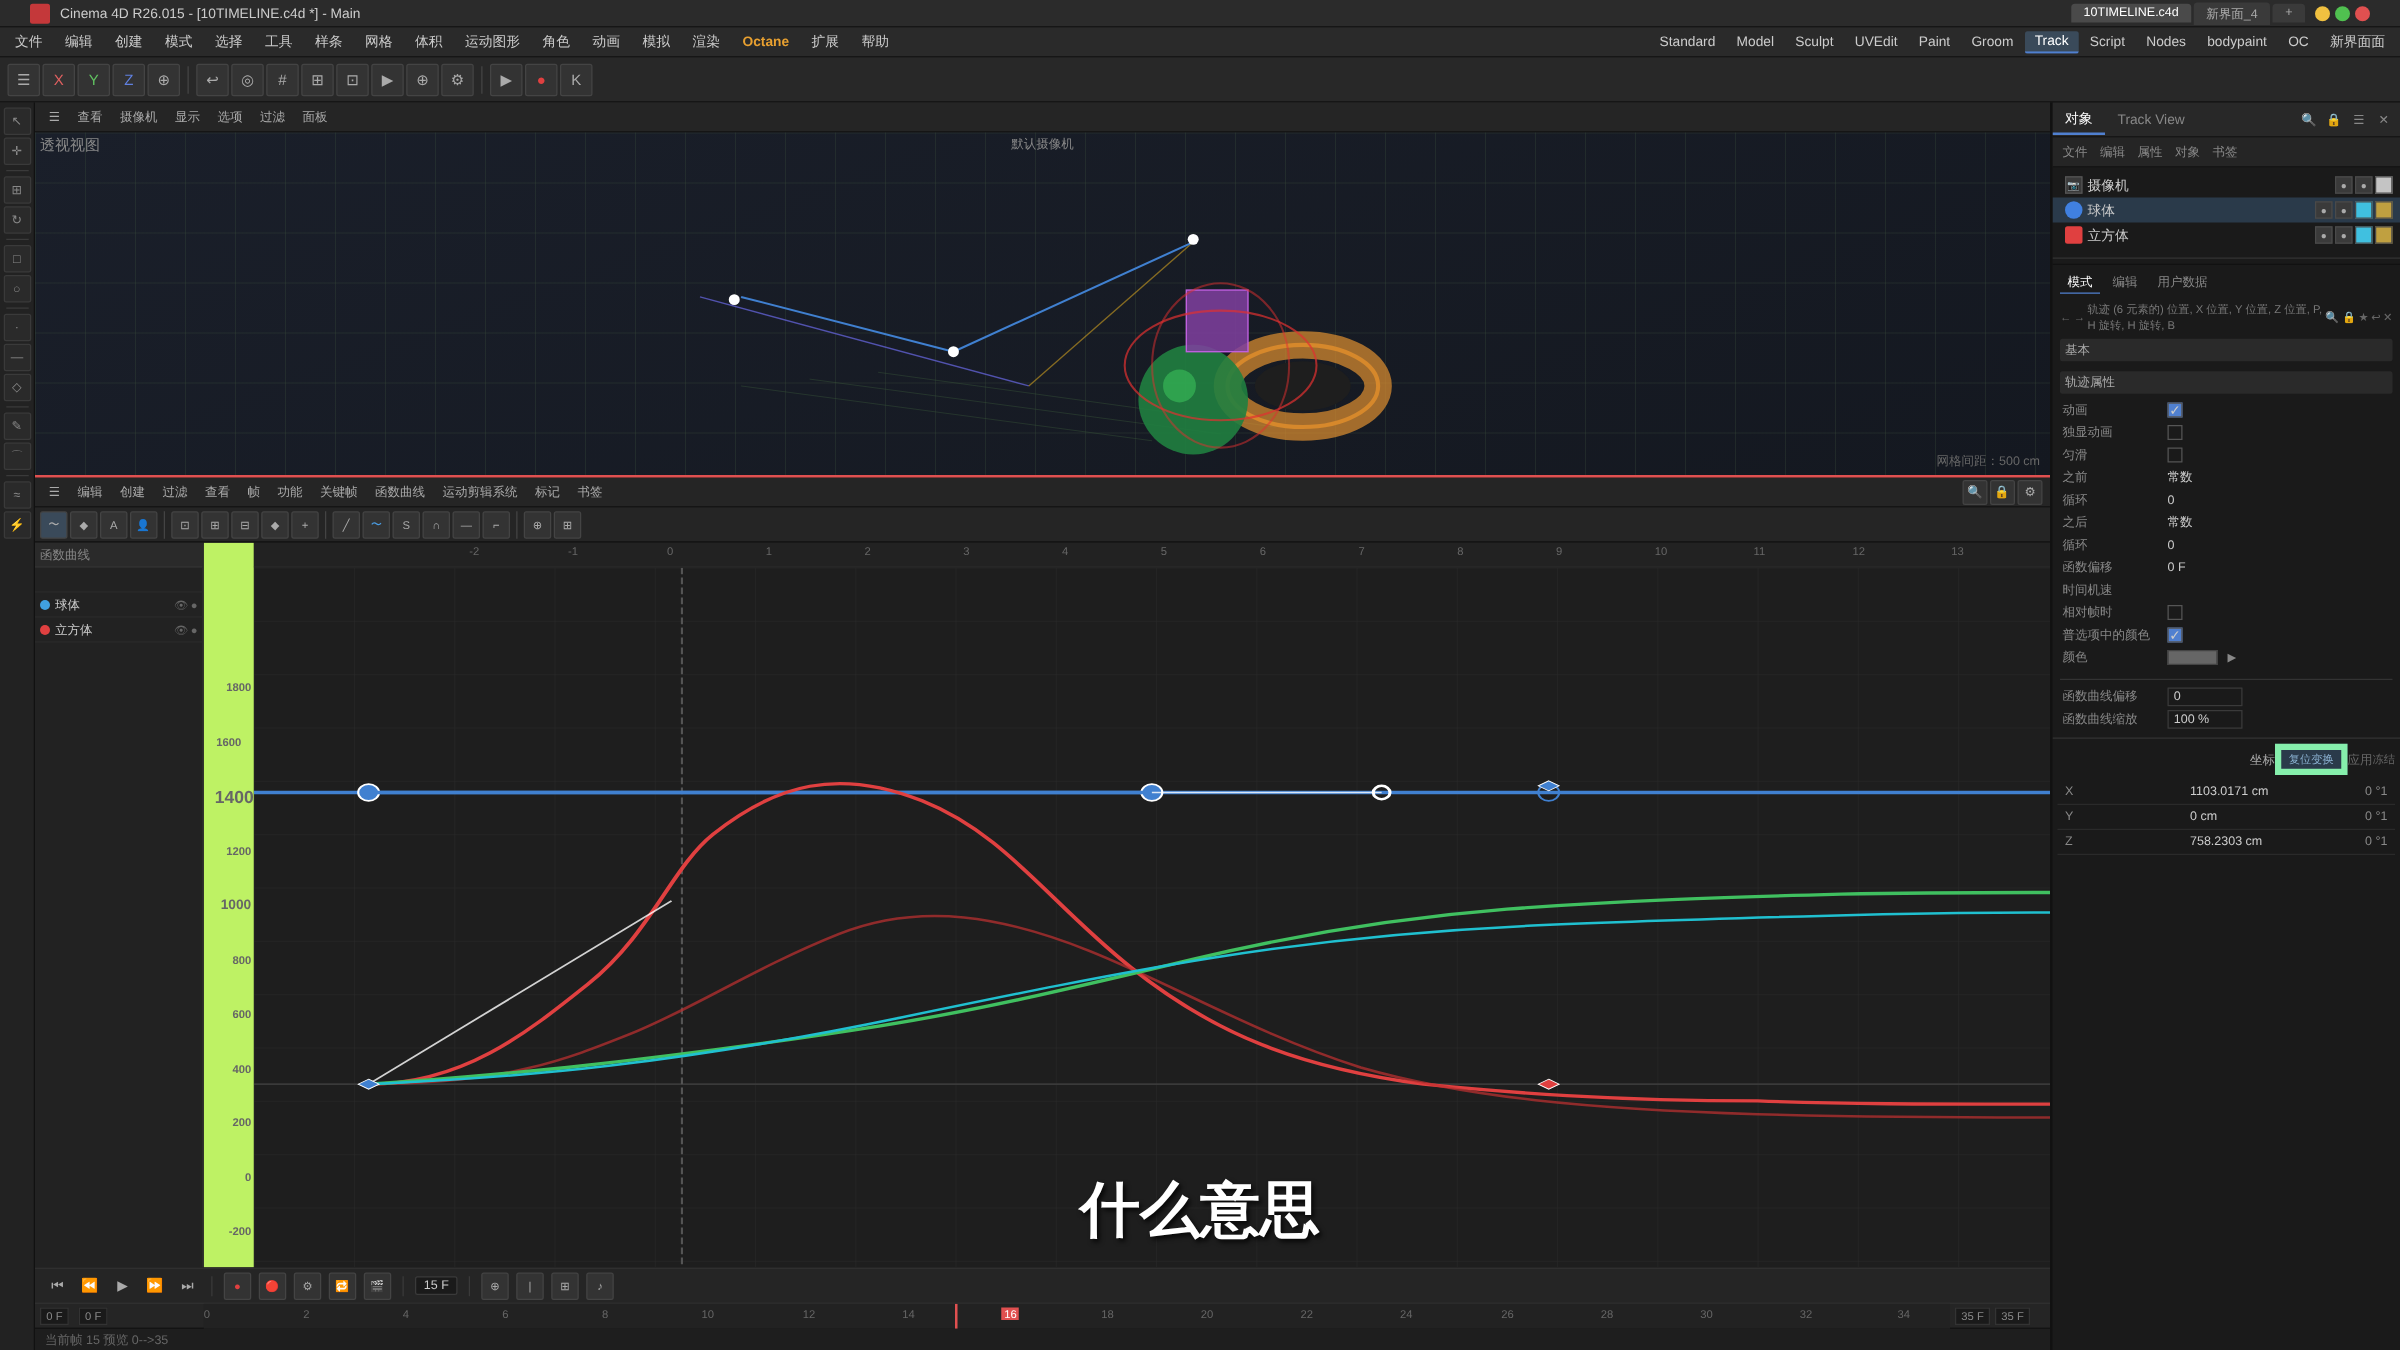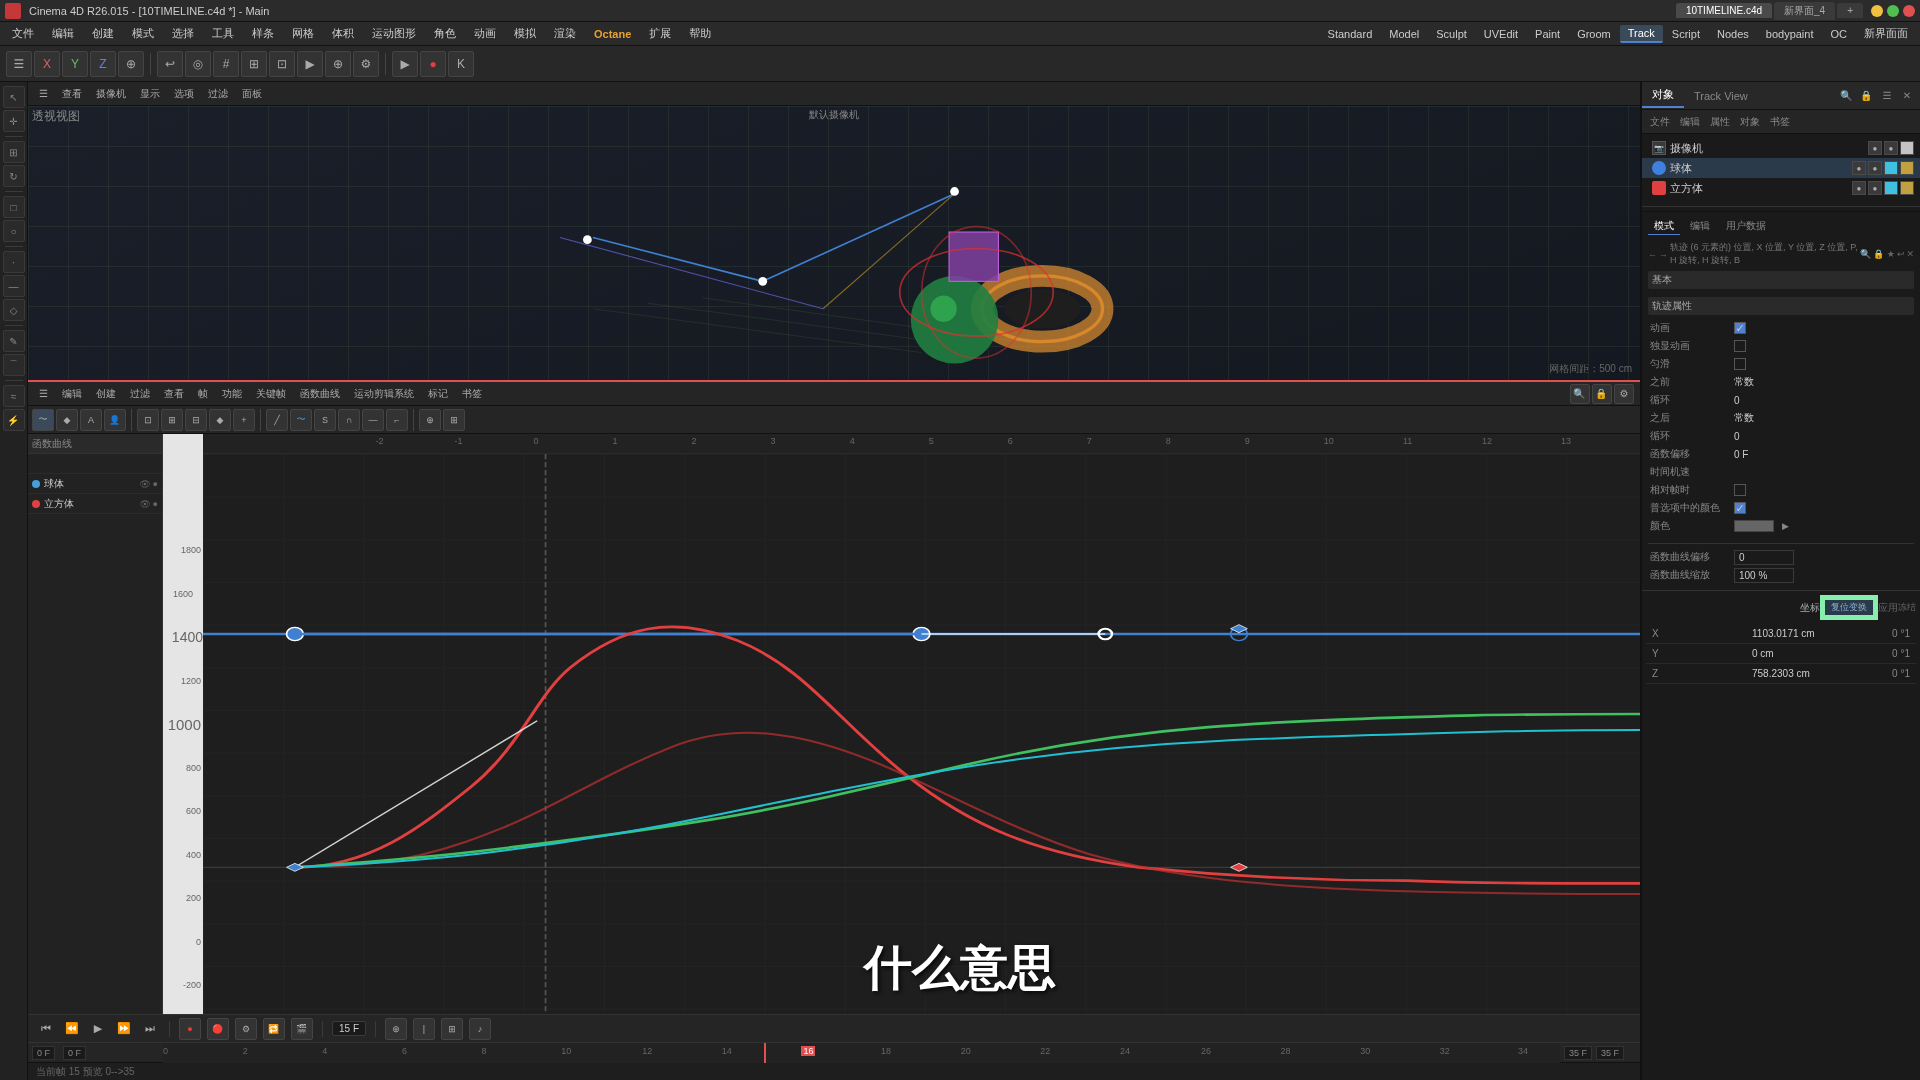--- a/index.html
+++ b/index.html
@@ -1,21 +1,21 @@
 <!DOCTYPE html>
 <html><head>
   <meta charset="utf-8">
   <style>
     * { margin: 0; padding: 0; box-sizing: border-box; }
     body { width: 1920px; height: 1080px; background: #1a1a1a; font-family: 'Arial', sans-serif; font-size: 11px; color: #ccc; overflow: hidden; }
 
     
     #titlebar {
       width: 100%; height: 22px; background: #2b2b2b; display: flex; align-items: center;
-      padding: 0 5px; gap: 8px; border-bottom: 1px solid #111;
+      padding: 0 24px; gap: 8px; border-bottom: 1px solid #111;
     }
     #titlebar .app-icon { width: 16px; height: 16px; background: #c4383a; border-radius: 2px; flex-shrink: 0; }
     #titlebar .title-text { font-size: 11px; color: #ccc; flex: 1; }
     .tab-bar { display: flex; align-items: center; gap: 2px; }
     .tab { padding: 2px 10px; background: #3a3a3a; border-radius: 3px 3px 0 0; font-size: 10px; color: #aaa; cursor: pointer; }
     .tab.active { background: #4a4a4a; color: #fff; }
     .win-controls { display: flex; gap: 4px; margin-left: auto; }
     .win-btn { width: 12px; height: 12px; border-radius: 50%; cursor: pointer; }
     .win-btn.min { background: #f0c040; }
     .win-btn.max { background: #50c050; }
@@ -192,21 +192,21 @@
     #track-toolbar-top {
       height: 28px; background: #252525; display: flex; align-items: center; padding: 0 4px; gap: 2px;
       border-bottom: 1px solid #111;
     }
 
     
     #curve-ruler { height: 20px; background: #222; border-bottom: 1px solid #2a2a2a; position: relative; }
 
     
     #full-right { display: flex; flex-direction: column; width: 280px; border-left: 2px solid #111; }
-    #curve-left { width: 40px; background: #e5e5e5; position: relative; flex-shrink: 0; }
+    #curve-left { width: 40px; background: #bef264; position: relative; flex-shrink: 0; font-weight: bold; }
     #curve-right { flex: 1; position: relative; overflow: hidden; }
   </style>
 </head>
 <body>
 
 <div id="titlebar">
   <div class="app-icon"></div>
   <span class="title-text">Cinema 4D R26.015 - [10TIMELINE.c4d *] - Main</span>
   <div class="tab-bar">
     <div class="tab active">10TIMELINE.c4d</div>
@@ -434,21 +434,21 @@
         </div>
 
         <div id="curve-graph">
 
           <div id="curve-left">
 
           <div class="y-label" style="top: 20%; right: 2px; position: absolute; font-size: 9px; color: rgb(102, 102, 102); transform: translateY(-50%);">1800</div>
               <div class="y-label" style="top: 27.5%; right: 10px; position: absolute; font-size: 9px; color: rgb(102, 102, 102); transform: translateY(-50%);">1600</div>
               <div class="y-label" style="top: 35%; right: 0; position: absolute; font-size: 14px; color: rgb(102, 102, 102); transform: translateY(-50%);">1400</div>
               <div class="y-label" style="top: 42.5%; right: 2px; position: absolute; font-size: 9px; color: rgb(102, 102, 102); transform: translateY(-50%);">1200</div>
-              <div class="y-label" style="top: 50%; right: 2px; position: absolute; font-size: 15px; color: rgb(102, 102, 102); transform: translateY(-50%);">1000</div>
+              <div class="y-label" style="top: 50%; right: 2px; position: absolute; font-size: 11px; color: rgb(102, 102, 102); transform: translateY(-50%);">1000</div>
               <div class="y-label" style="top: 57.5%; right: 2px; position: absolute; font-size: 9px; color: rgb(102, 102, 102); transform: translateY(-50%);">800</div>
               <div class="y-label" style="top: 65%; right: 2px; position: absolute; font-size: 9px; color: rgb(102, 102, 102); transform: translateY(-50%);">600</div>
               <div class="y-label" style="top: 72.5%; right: 2px; position: absolute; font-size: 9px; color: rgb(102, 102, 102); transform: translateY(-50%);">400</div>
               <div class="y-label" style="top: 80%; right: 2px; position: absolute; font-size: 9px; color: rgb(102, 102, 102); transform: translateY(-50%);">200</div>
               <div class="y-label" style="top: 87.5%; right: 2px; position: absolute; font-size: 9px; color: rgb(102, 102, 102); transform: translateY(-50%);">0</div>
               <div class="y-label" style="top: 95%; right: 2px; position: absolute; font-size: 9px; color: rgb(102, 102, 102); transform: translateY(-50%);">-200</div>
             </div>
 
           <div id="curve-right">
 

